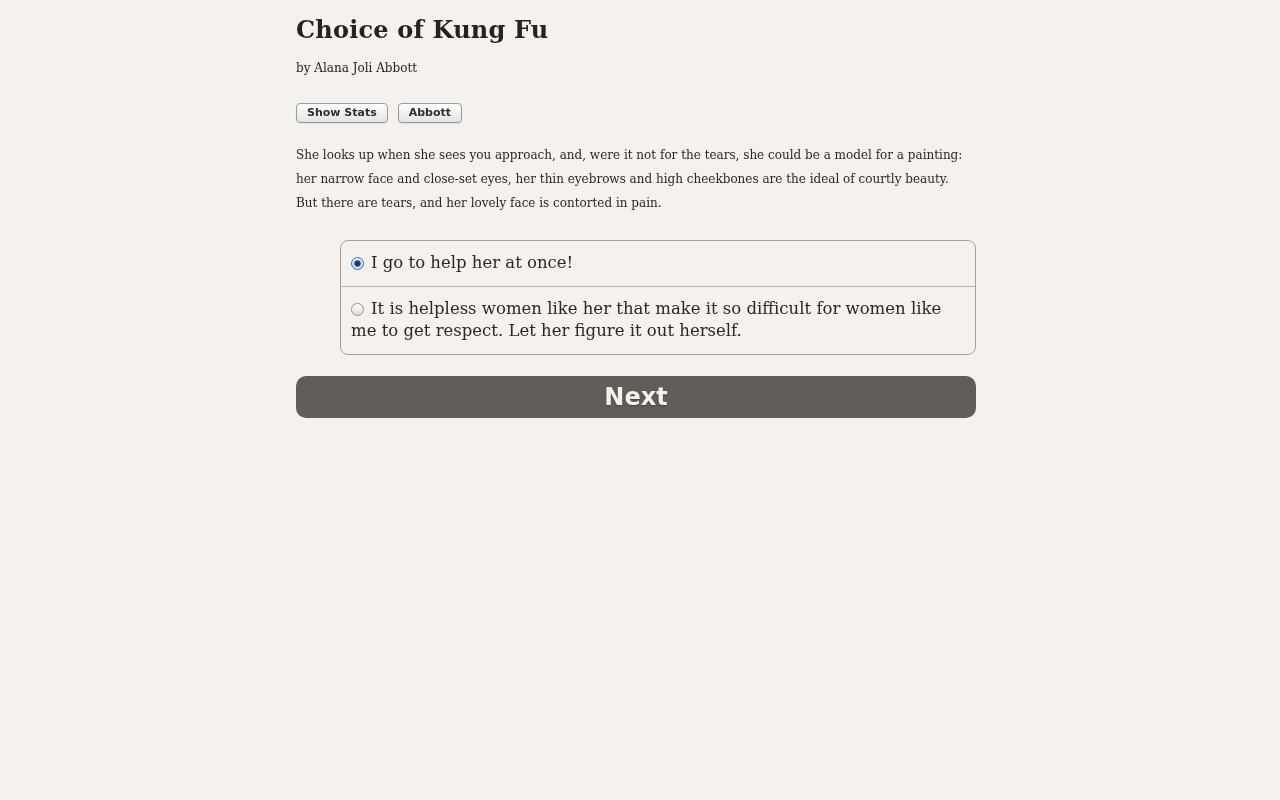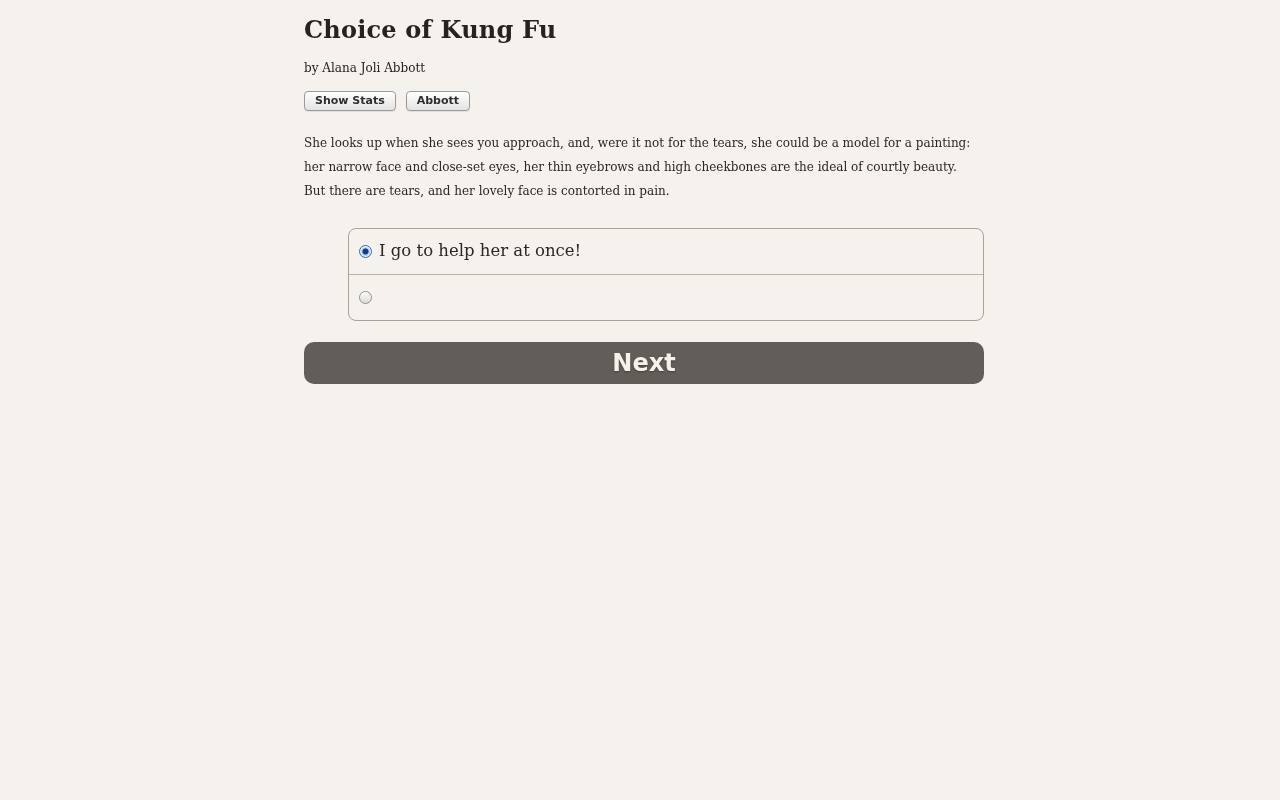--- a/index.html
+++ b/index.html
@@ -8,39 +8,39 @@
     padding: 0;
     width: 1280px;
     height: 800px;
     background: #f5f1ec;
     font-family: "DejaVu Serif", Georgia, serif;
     color: #26221e;
     overflow: hidden;
   }
   .content {
     position: absolute;
-    left: 304px;
+    left: 296px;
     top: 0;
     width: 680px;
   }
   .game-title {
     margin: 15px 0 0 0;
     font-size: 24px;
     font-weight: bold;
     color: #26221e;
     letter-spacing: 0.2px;
   }
   .byline {
     margin: 17px 0 0 0;
     font-size: 12px;
     font-weight: normal;
     color: #26221e;
   }
   .toolbar {
-    margin-top: 16px;
+    margin-top: 28px;
     display: flex;
     gap: 10px;
     align-items: flex-start;
   }
   .mac-button {
     font-family: "DejaVu Sans", "Liberation Sans", sans-serif;
     font-size: 11px;
     font-weight: bold;
     color: #2e2e2e;
     background: linear-gradient(180deg, #ffffff 0%, #f2f2f2 45%, #e3e3e3 100%);
@@ -125,19 +125,19 @@
     <button class="mac-button">Abbott</button>
   </div>
 
   <p class="story-paragraph">She looks up when she sees you approach, and, were it not for the tears, she could be a model for a painting: her narrow face and close-set eyes, her thin eyebrows and high cheekbones are the ideal of courtly beauty. But there are tears, and her lovely face is contorted in pain.</p>
 
   <div class="choices-box">
     <div class="choice-row selected">
       <span class="radio"></span><span>I go to help her at once!</span>
     </div>
     <div class="choice-row">
-      <span class="radio"></span>
+      <span class="radio"></span><span>It is helpless women like her that make it so difficult for women like me to get respect. Let her figure it out herself.</span>
     </div>
   </div>
 
   <button class="next-button">Next</button>
 
 </div>
 
 </body></html>

